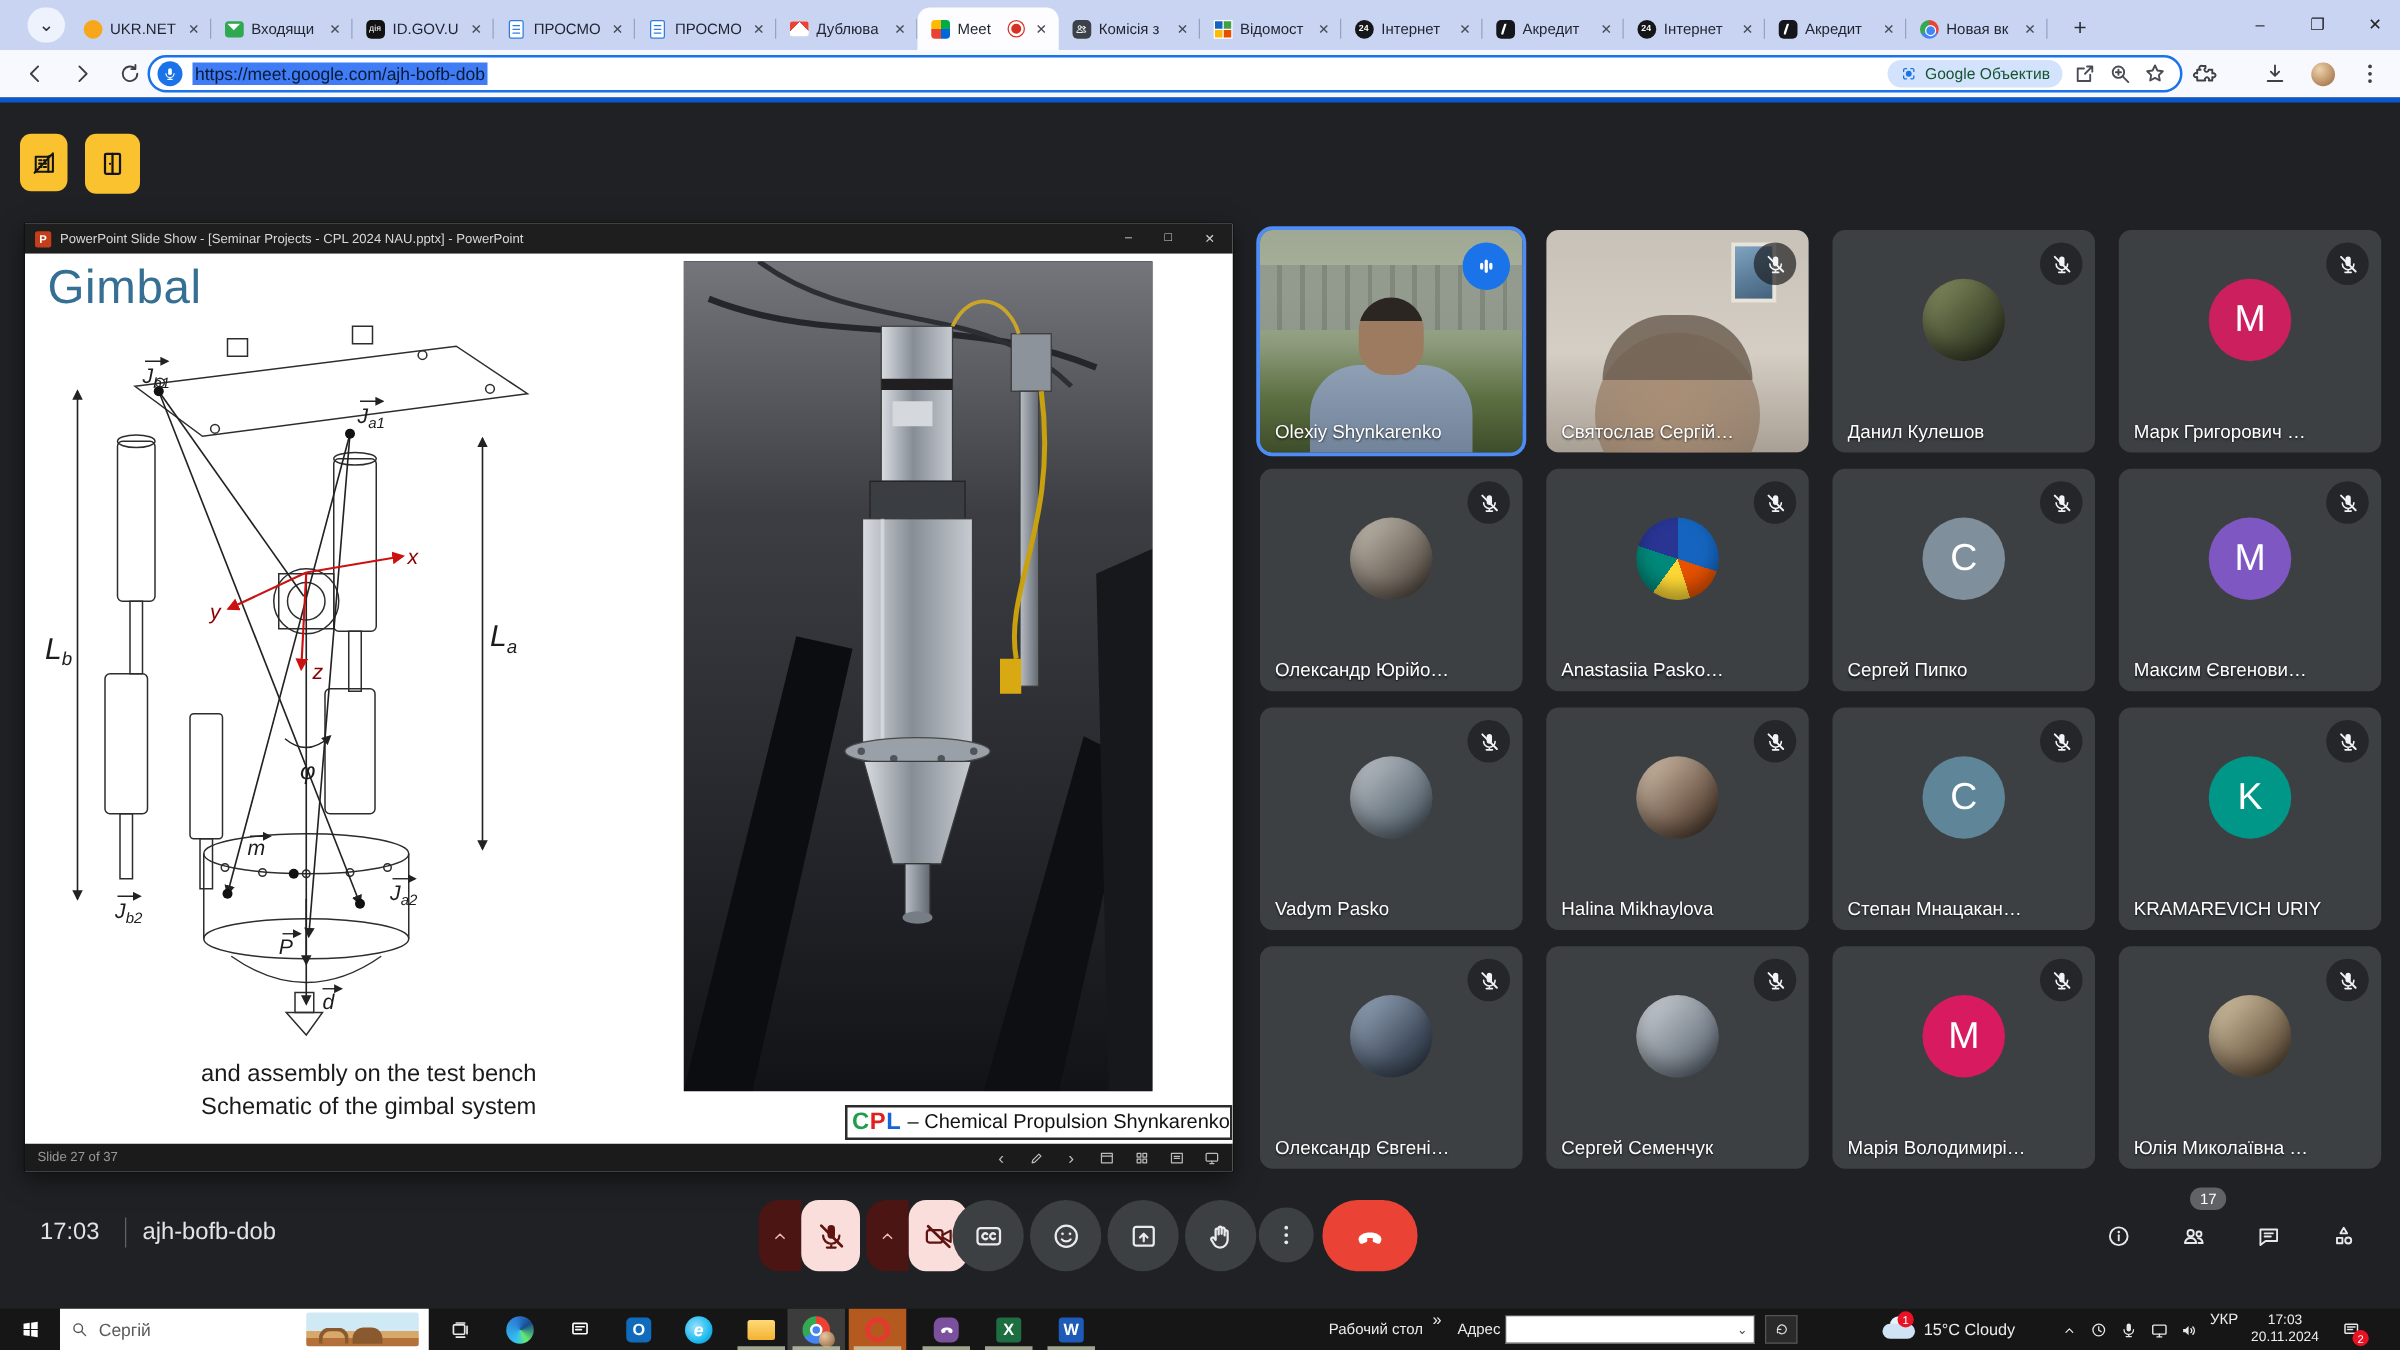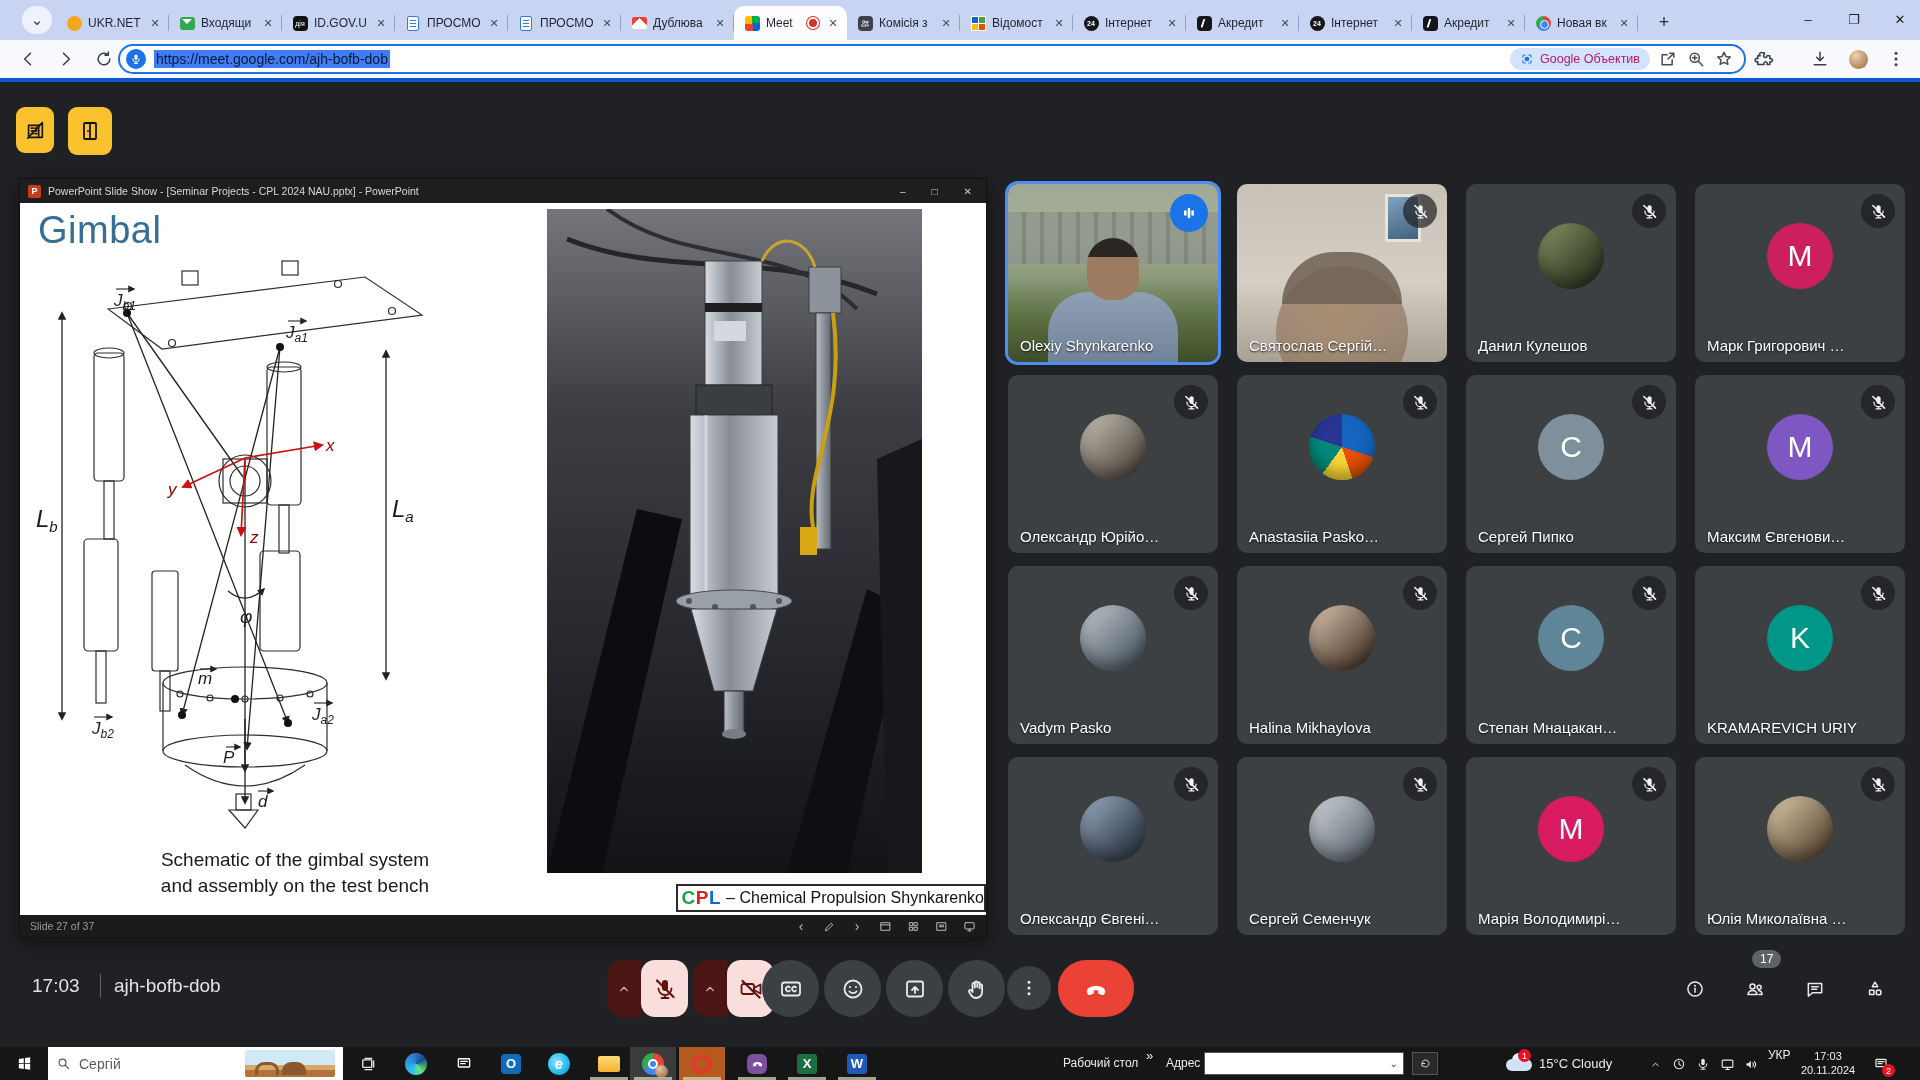--- a/index.html
+++ b/index.html
@@ -44,21 +44,21 @@
   .f-chrome:after{content:"";position:absolute;left:4px;top:4px;width:7px;height:7px;border-radius:50%;background:#4285f4;border:1.5px solid #fff;}
 
   
   .toolbar{position:absolute;left:0;top:40px;width:1920px;height:38px;background:#f7f9ff;}
   .nav-ic{position:absolute;top:47px;width:24px;height:24px;color:#3c4043;display:flex;align-items:center;justify-content:center;}
   .omnibox{position:absolute;left:118px;top:44px;width:1628px;height:30px;border-radius:15px;background:#fff;
     border:2px solid #1a73e8;display:flex;align-items:center;padding:0 10px 0 6px;gap:8px;}
   .mic-badge{width:20px;height:20px;border-radius:50%;background:#1a73e8;color:#fff;display:flex;align-items:center;justify-content:center;flex:0 0 20px;}
   .url-sel{font-size:14px;background:#3f7cf6;color:#071a36;padding:1px 2px;white-space:nowrap;}
   .omni-spacer{flex:1;}
-  .lens-pill{height:22px;border-radius:11px;background:#d3e3fd;color:#be185d;font-size:12.5px;display:flex;align-items:center;gap:6px;padding:0 10px;}
+  .lens-pill{height:22px;border-radius:11px;background:#d3e3fd;color:#14532d;font-size:12.5px;display:flex;align-items:center;gap:6px;padding:0 10px;}
   .omni-ic{width:20px;height:20px;color:#474c55;display:flex;align-items:center;justify-content:center;}
   .blue-line{position:absolute;left:0;top:78px;width:1920px;height:4px;background:#0b57d0;}
   .avatar-chip{width:19px;height:19px;border-radius:50%;background:radial-gradient(circle at 35% 30%,#eed3ac,#b3855b 70%,#7d5a3a);}
 
   
   .yellow-sq{position:absolute;border-radius:9px;background:#f9c22e;display:flex;align-items:center;justify-content:center;color:#141414;}
   .presenter-bar{position:absolute;left:395px;top:104px;width:590px;height:54px;border-radius:12px;background:#37383b;
     display:flex;align-items:center;gap:16px;padding:0 10px;}
   .presenter-avatar{width:38px;height:38px;border-radius:50%;background:radial-gradient(circle at 40% 30%,#b9c2ce,#5d6671 75%,#3a414b);}
   .presenter-name{color:#e8eaed;font-size:16px;}
@@ -523,22 +523,22 @@
           <polygon points="144,400 230,400 206,482 167,482" fill="url(#metal)" stroke="#3c3c3c"></polygon>
           <rect x="177" y="482" width="20" height="42" fill="url(#metal2)" stroke="#333"></rect>
           <ellipse cx="187" cy="525" rx="12" ry="5" fill="#777d85"></ellipse>
           <rect x="253" y="318" width="17" height="28" fill="#d8a912"></rect>
           <path d="M286 104 C300 210 256 262 266 318" stroke="#c9a10e" stroke-width="4" fill="none"></path>
           <path d="M215 52 C230 20 260 30 268 58" stroke="#caa52a" stroke-width="3" fill="none"></path>
         </svg>
       </div>
 
       <div class="caption">
+        <div>and assembly on the test bench</div>
         <div>Schematic of the gimbal system</div>
-        <div>and assembly on the test bench</div>
       </div>
 
       <div class="cpl-box">
         <span class="cpl-letters"><span style="color:#1e9e4a">C</span><span style="color:#e02020">P</span><span style="color:#1565d8">L</span></span>
         <span>– Chemical Propulsion Shynkarenko</span>
       </div>
     </div>
 
     <div class="ppt-status">
       <span>Slide 27 of 37</span>

